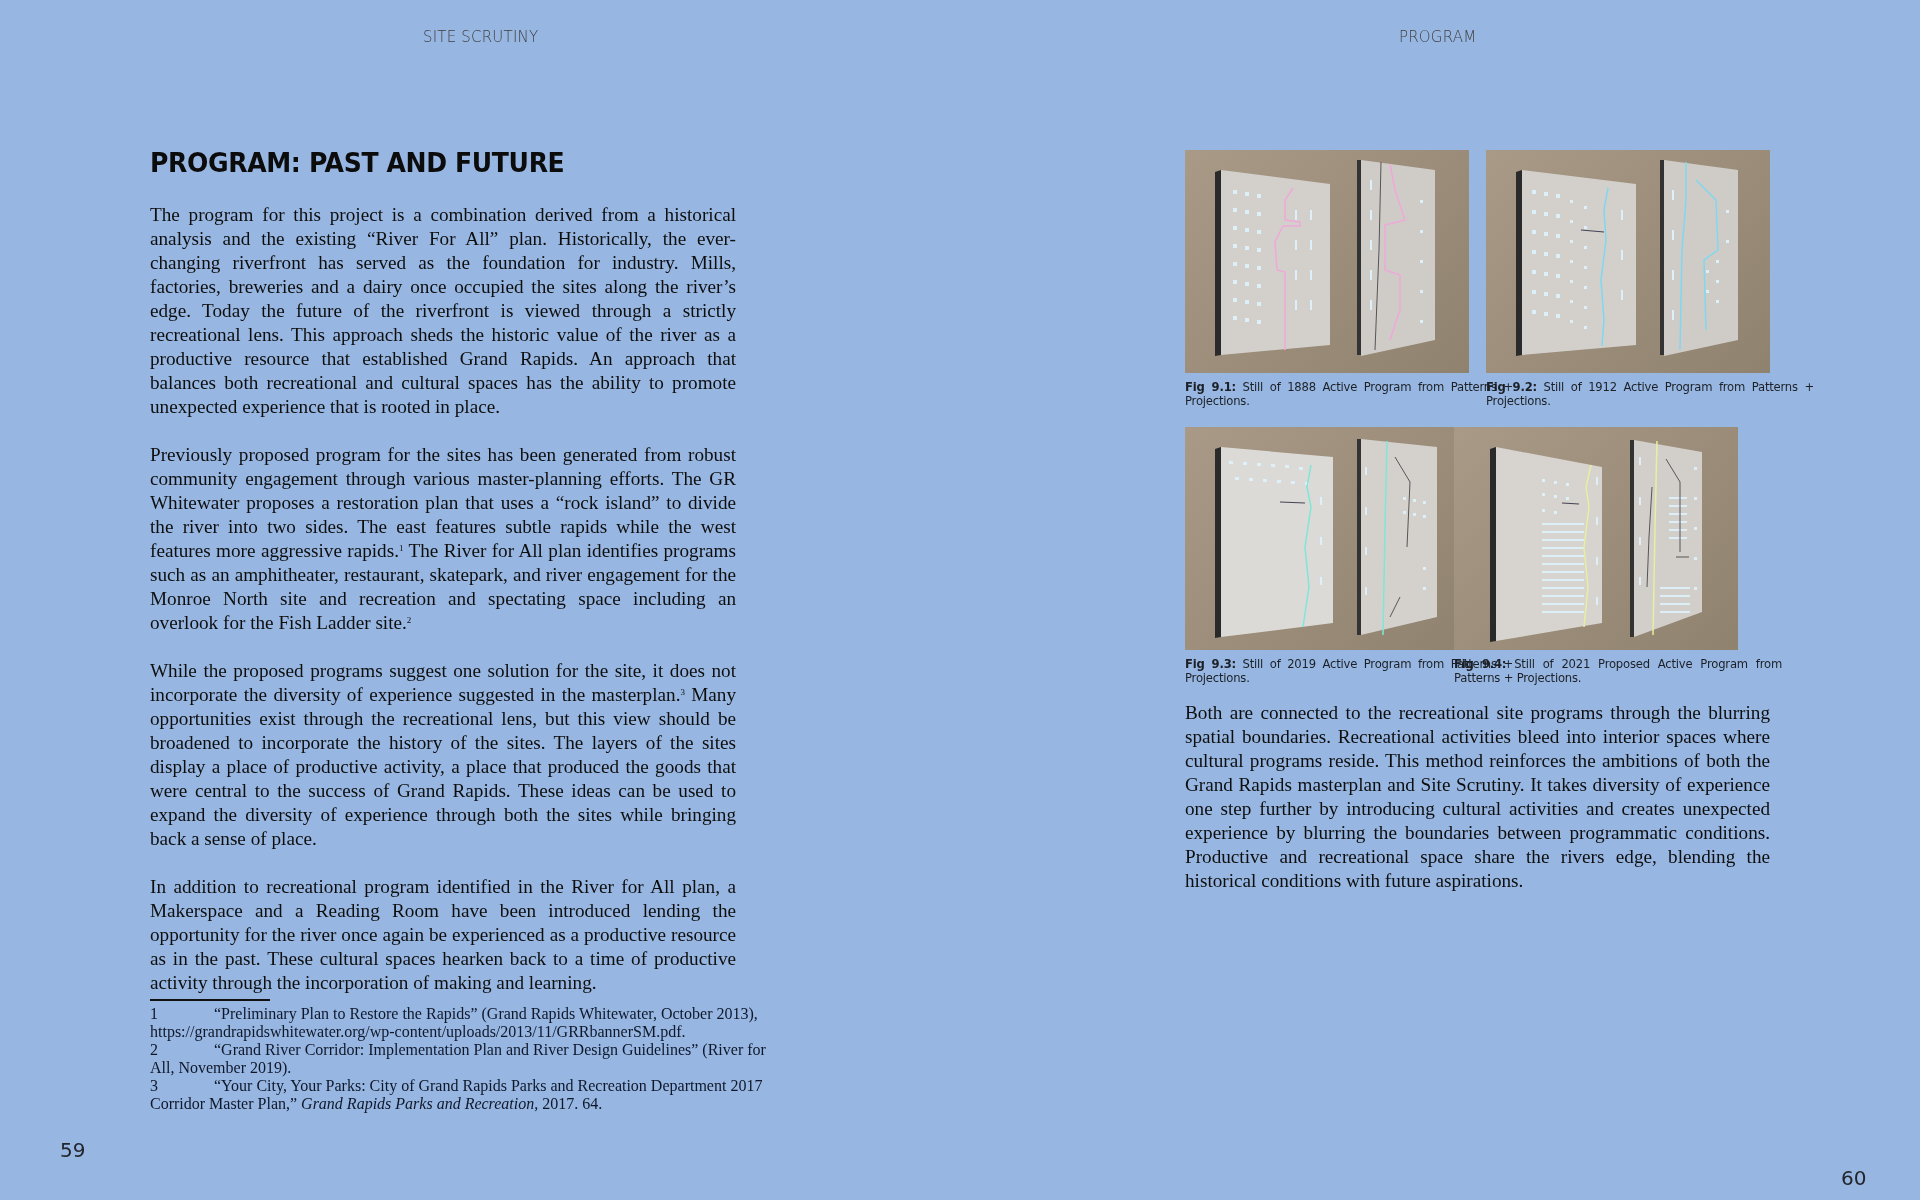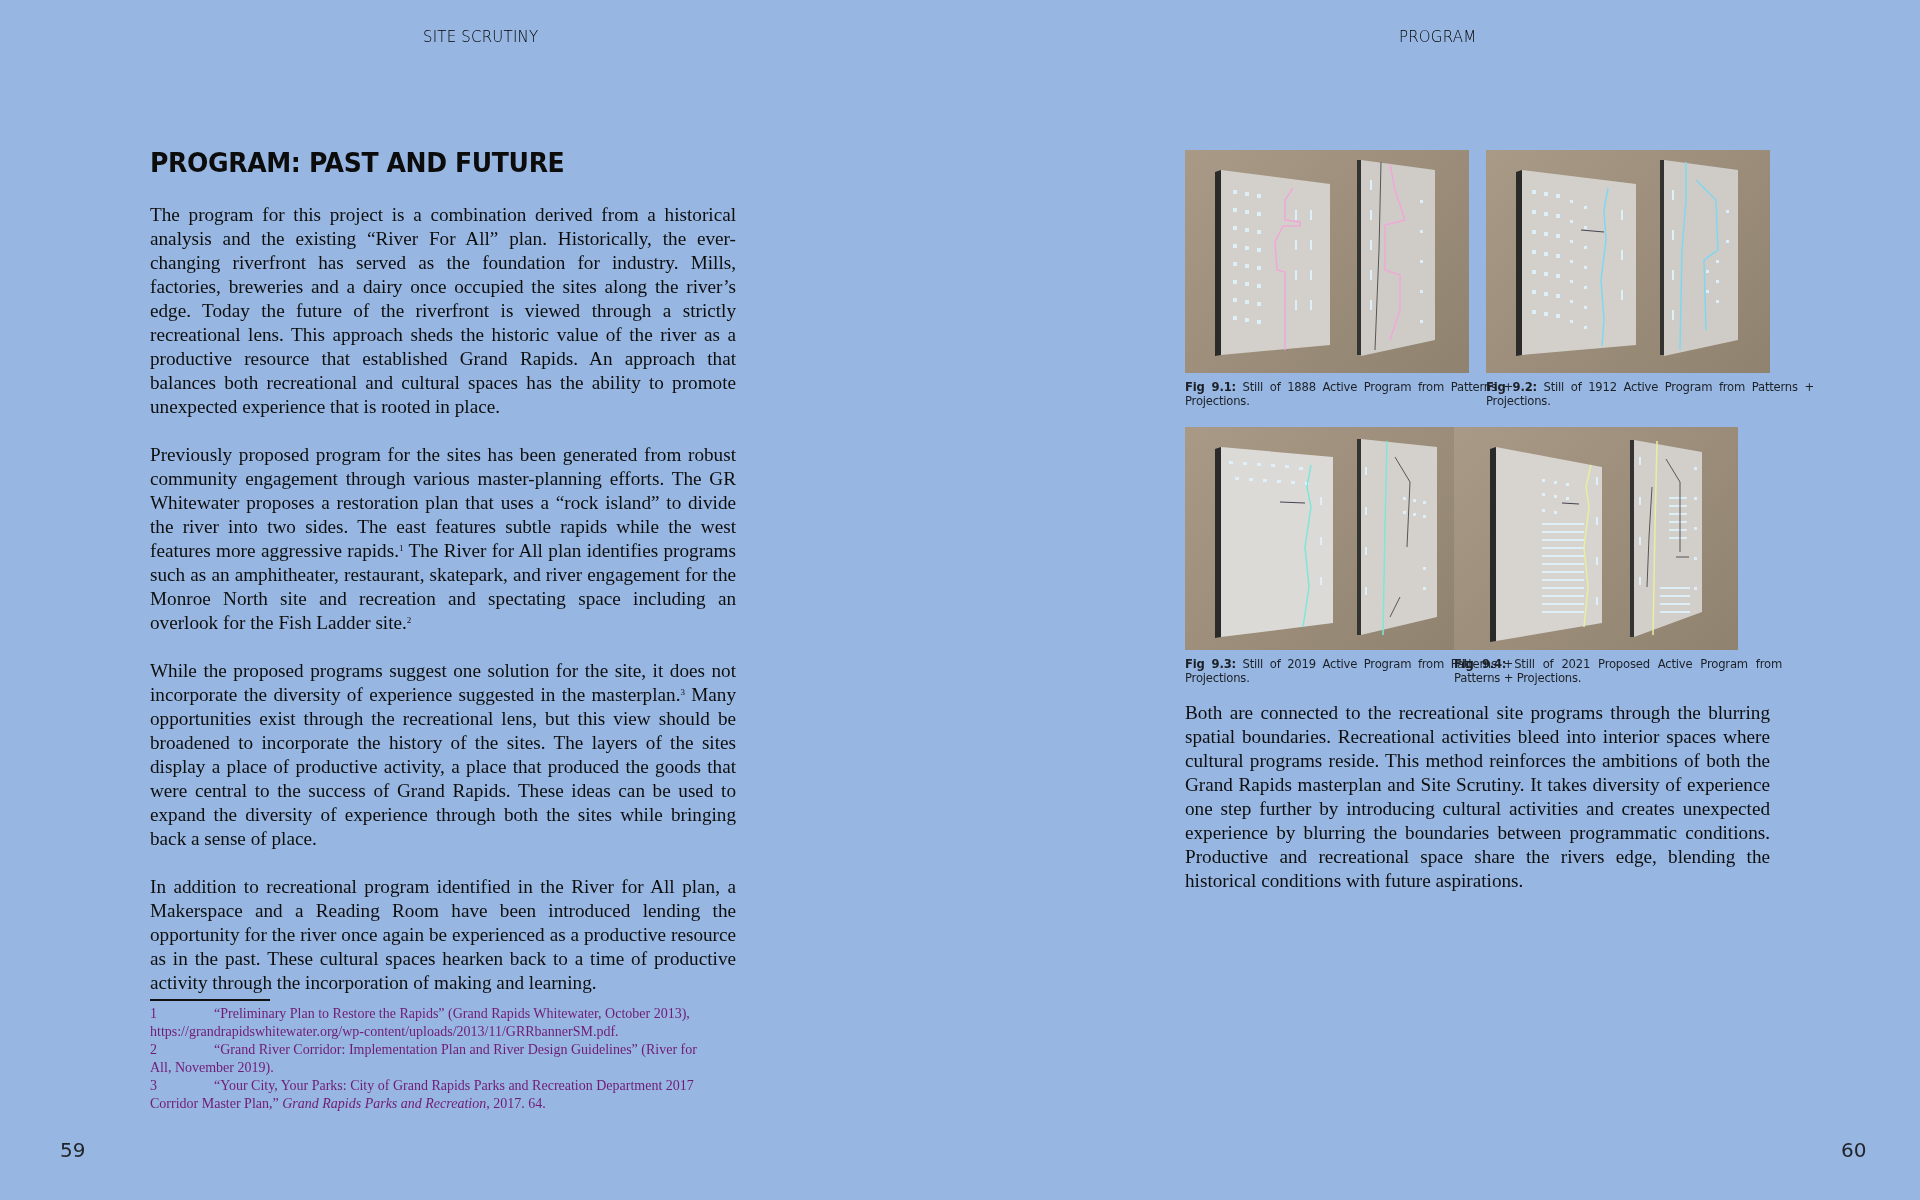--- a/index.html
+++ b/index.html
@@ -4,32 +4,32 @@
 <style>
   html, body { margin:0; padding:0; }
   body {
     width:1920px; height:1200px; position:relative; overflow:hidden;
     background:#97b7e2;
     color:#111;
   }
   .running-head {
     position:absolute; top:28px;
     font-family:"DejaVu Sans", sans-serif;
-    font-size:15px; letter-spacing:0.2px; color:#000000;
+    font-size:15px; letter-spacing:0.2px; color:#404040;
     font-weight:300;
   }
   #head-left { left:423px; }
   #head-right { left:1399px; }
   .page-num {
     position:absolute; top:1138px;
     font-family:"DejaVu Sans", sans-serif;
     font-size:20px; color:#22262c;
   }
   #pn-left { left:60px; }
-  #pn-right { left:1841px; }
+  #pn-right { left:1841px;margin-top:28px; }
 
   .left-col {
     position:absolute; left:150px; top:147px; width:586px;
   }
   .title {
     font-family:"DejaVu Sans", sans-serif;
     font-weight:bold; font-size:27px; letter-spacing:-0.4px;
     color:#0c0c0c; margin:0; line-height:32px;
     transform:scaleX(0.93); transform-origin:left;
   }
@@ -39,21 +39,21 @@
     margin:0 0 24px 0; color:#0e0e0e;
   }
   .body-text sup { font-size:9px; vertical-align:6px; line-height:0; }
   #para-1 { margin-top:24px; }
   .fn-rule {
     width:120px; height:2px; background:#111; margin-top:-20px;
   }
   .footnotes {
     margin-top:4px;
     font-family:"Liberation Serif", serif;
-    font-size:14px; line-height:18px; color:#701a75;
+    font-size:16px; line-height:18px; color:#0f172a;
   }
   .fn-line { white-space:nowrap; }
   .fn-num { display:inline-block; width:64px; }
   .footnotes i { font-style:italic; }
 
   .fig {
     position:absolute; width:328px;
   }
   .photo {
     width:284px; height:223px; position:relative; overflow:hidden;

